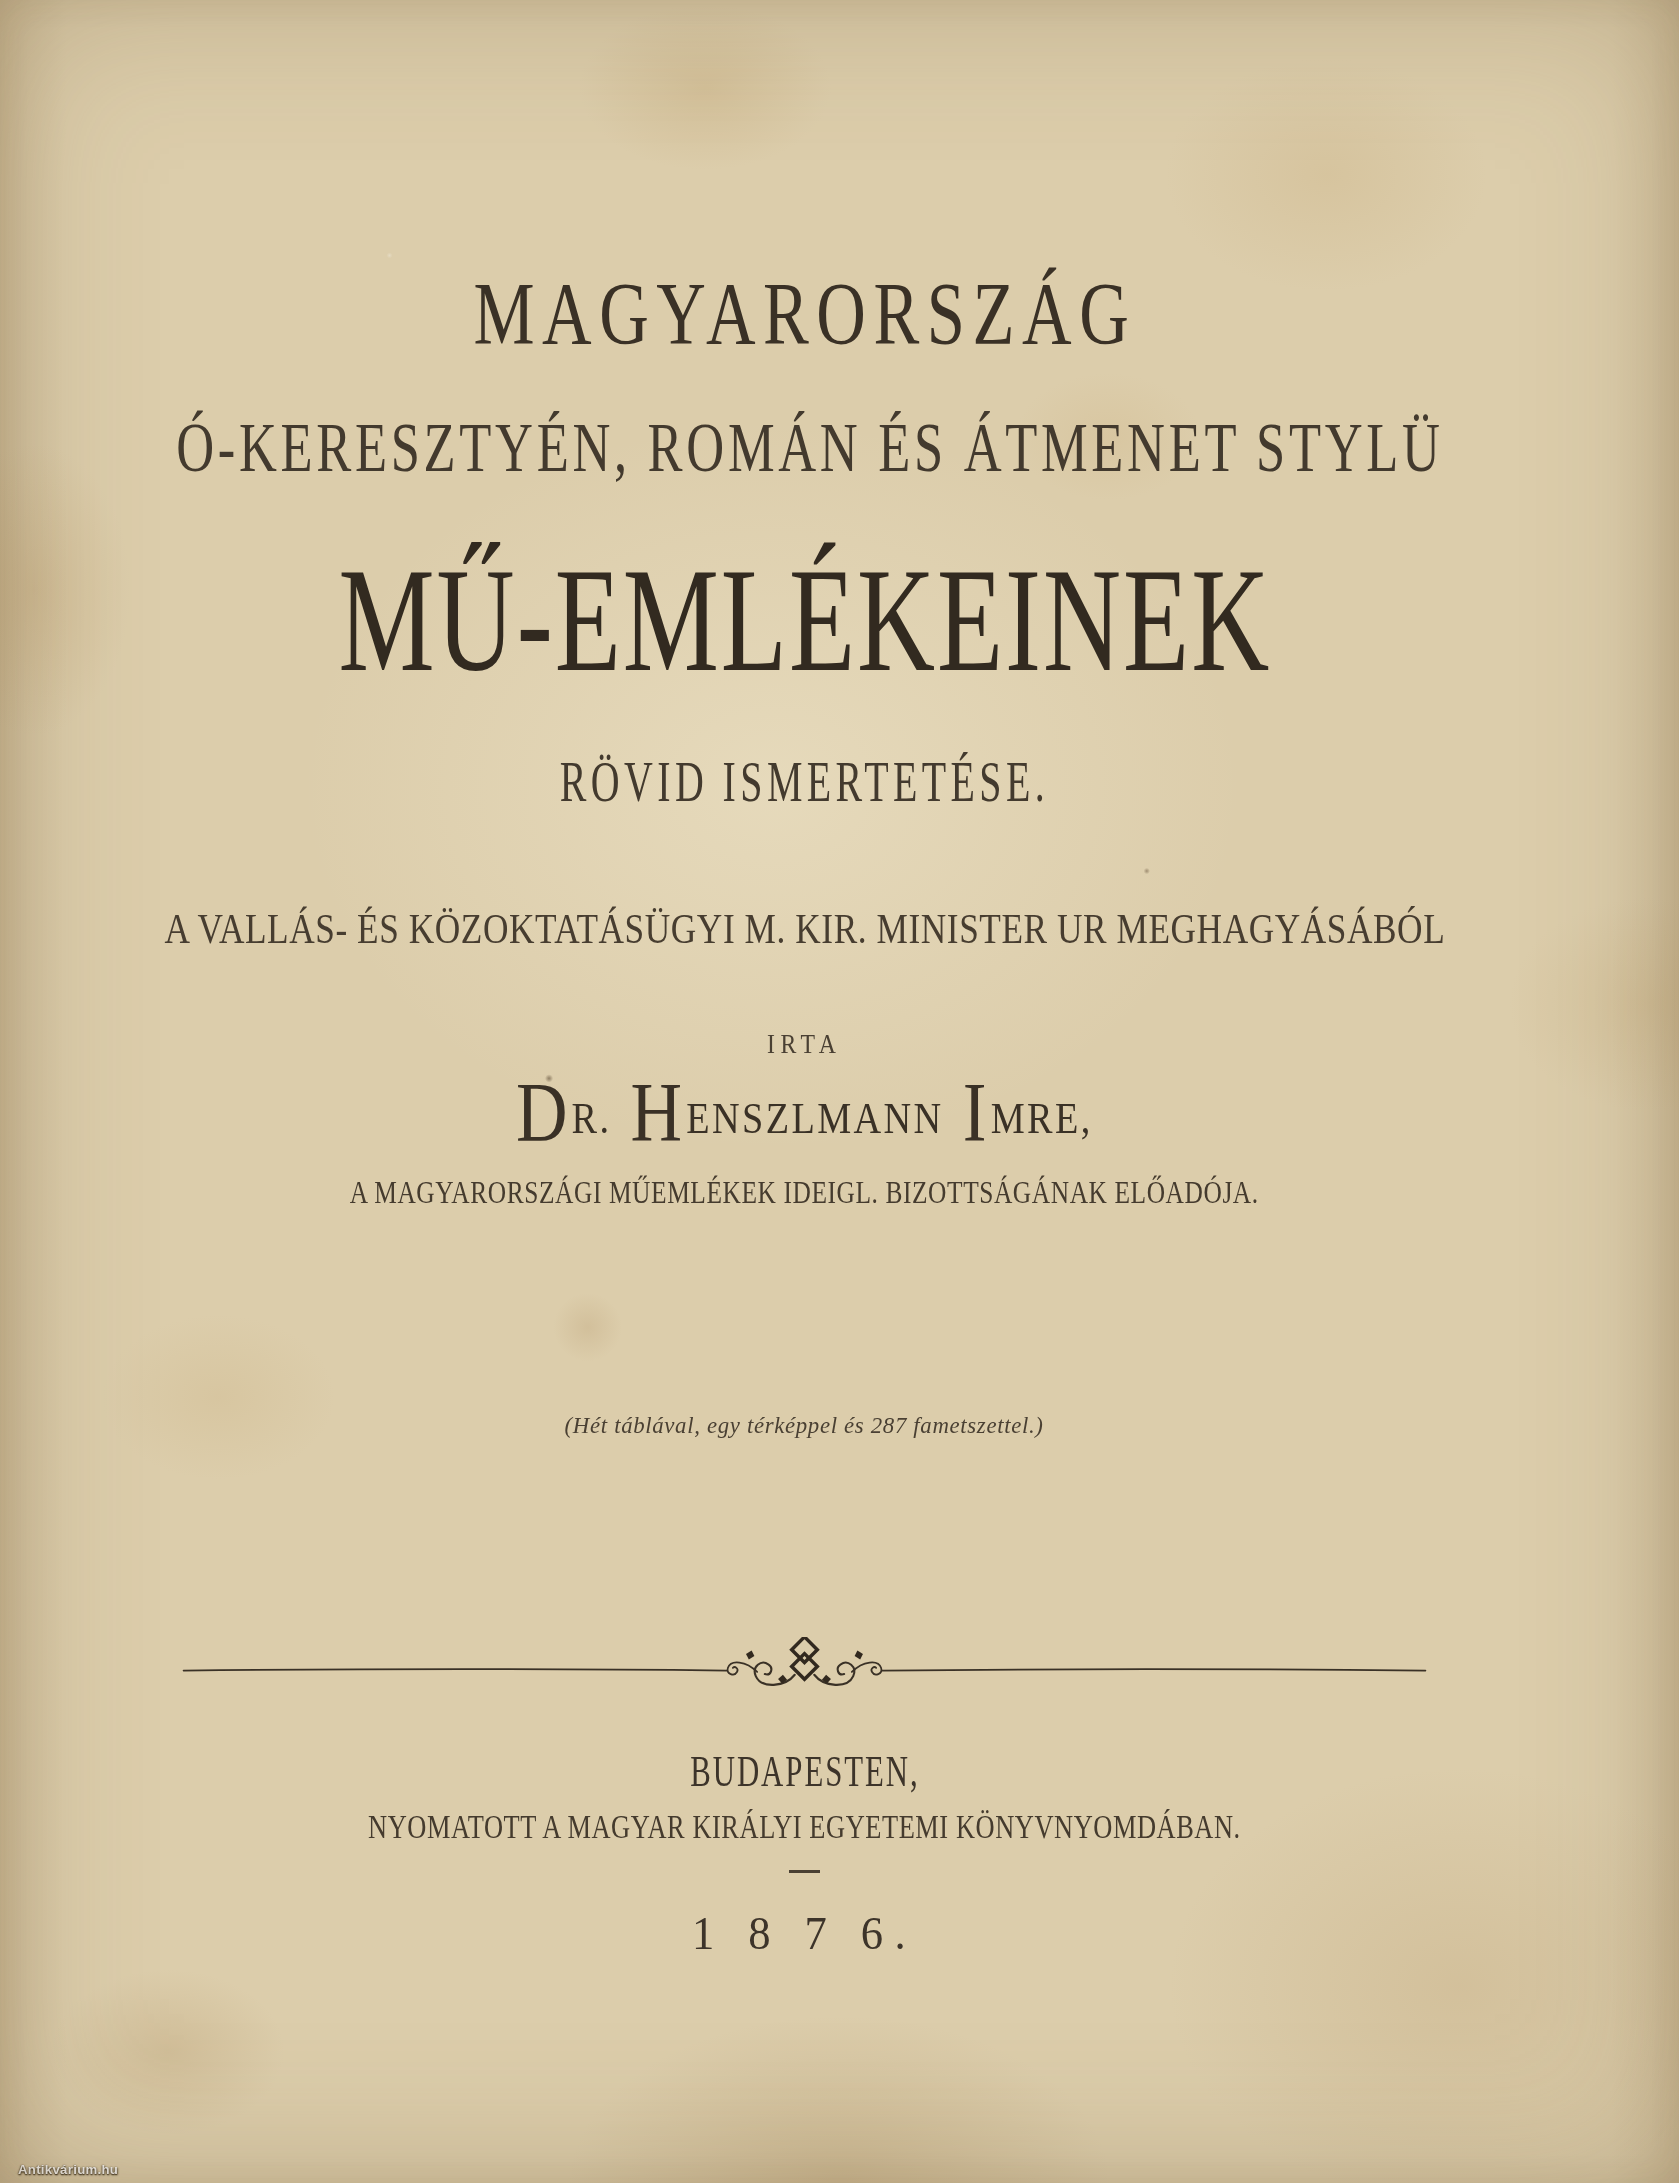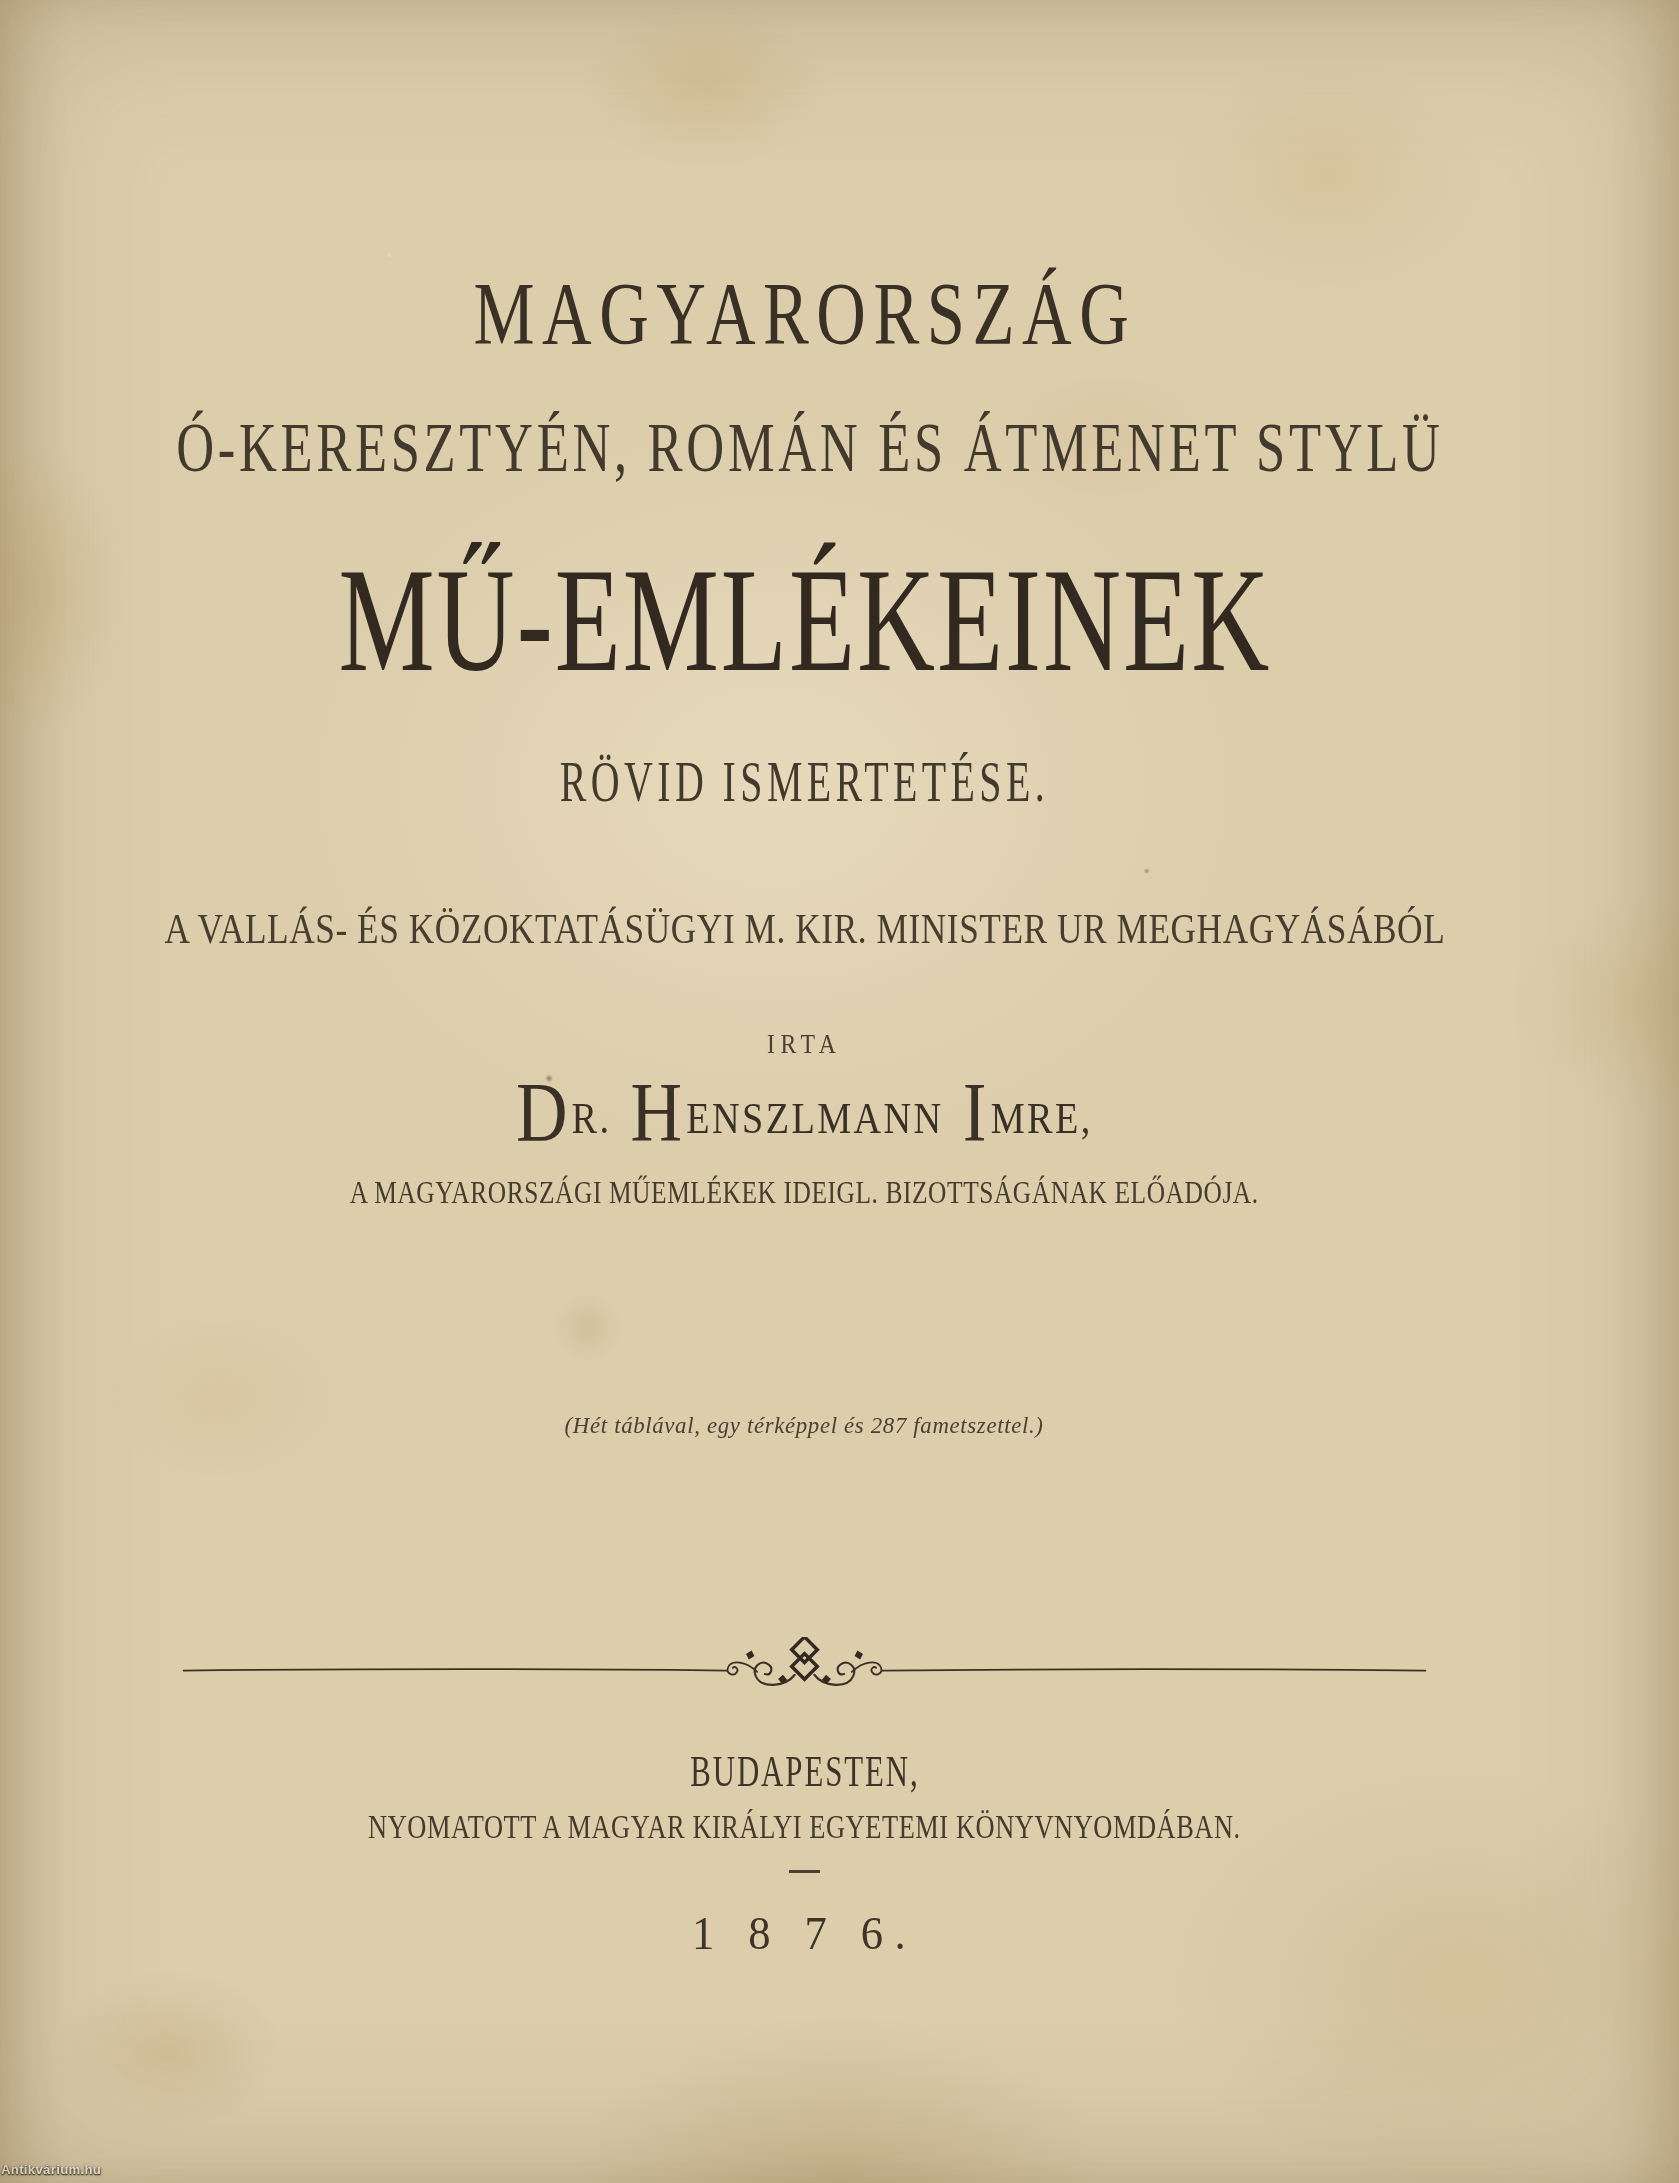--- a/index.html
+++ b/index.html
@@ -47,21 +47,21 @@
   .author-cap{font-size:84px;line-height:0;position:relative;top:8.4px;margin-right:2.1px;}
   .t-role        {top:1175px;} .t-role .sx{--sx:0.82;font-size:31px;letter-spacing:0.7px;color:#453b2e;}
   .t-note        {top:1412px;} .t-note .sx{--sx:0.95;font-size:24px;font-style:italic;letter-spacing:0.7px;color:#4a4033;}
   .divider       {top:1637px;height:63px;}
   .t-city        {top:1746px;} .t-city .sx{--sx:0.70;font-size:44px;letter-spacing:2.8px;color:#3d342a;}
   .t-printer     {top:1809px;} .t-printer .sx{--sx:0.80;font-size:33px;letter-spacing:0.7px;color:#453b2e;}
   .imprint-dash  {top:1863px;} .imprint-dash .dash{display:inline-block;width:31px;height:2.8px;background:#4a4033;}
   .t-year        {top:1906px;} .t-year .sx{--sx:0.95;font-size:47px;letter-spacing:12px;color:#3d342a;}
 
   .watermark{
-    position:absolute;left:1px;top:2162px;
+    position:absolute;left:18px;top:2162px;
     font-family:"Liberation Sans","DejaVu Sans",sans-serif;
     font-weight:bold;font-size:13.2px;letter-spacing:0.3px;
     color:rgba(255,255,255,0.95);
     text-shadow:0 0.7px 1.4px rgba(45,35,18,0.9),0.7px 0.7px 2.1px rgba(45,35,18,0.7),-0.7px 0 1.4px rgba(45,35,18,0.5);
   }
   .orn-stroke{fill:none;stroke:#3a3126;stroke-linecap:round;}
 </style>
 </head>
 <body>
 

